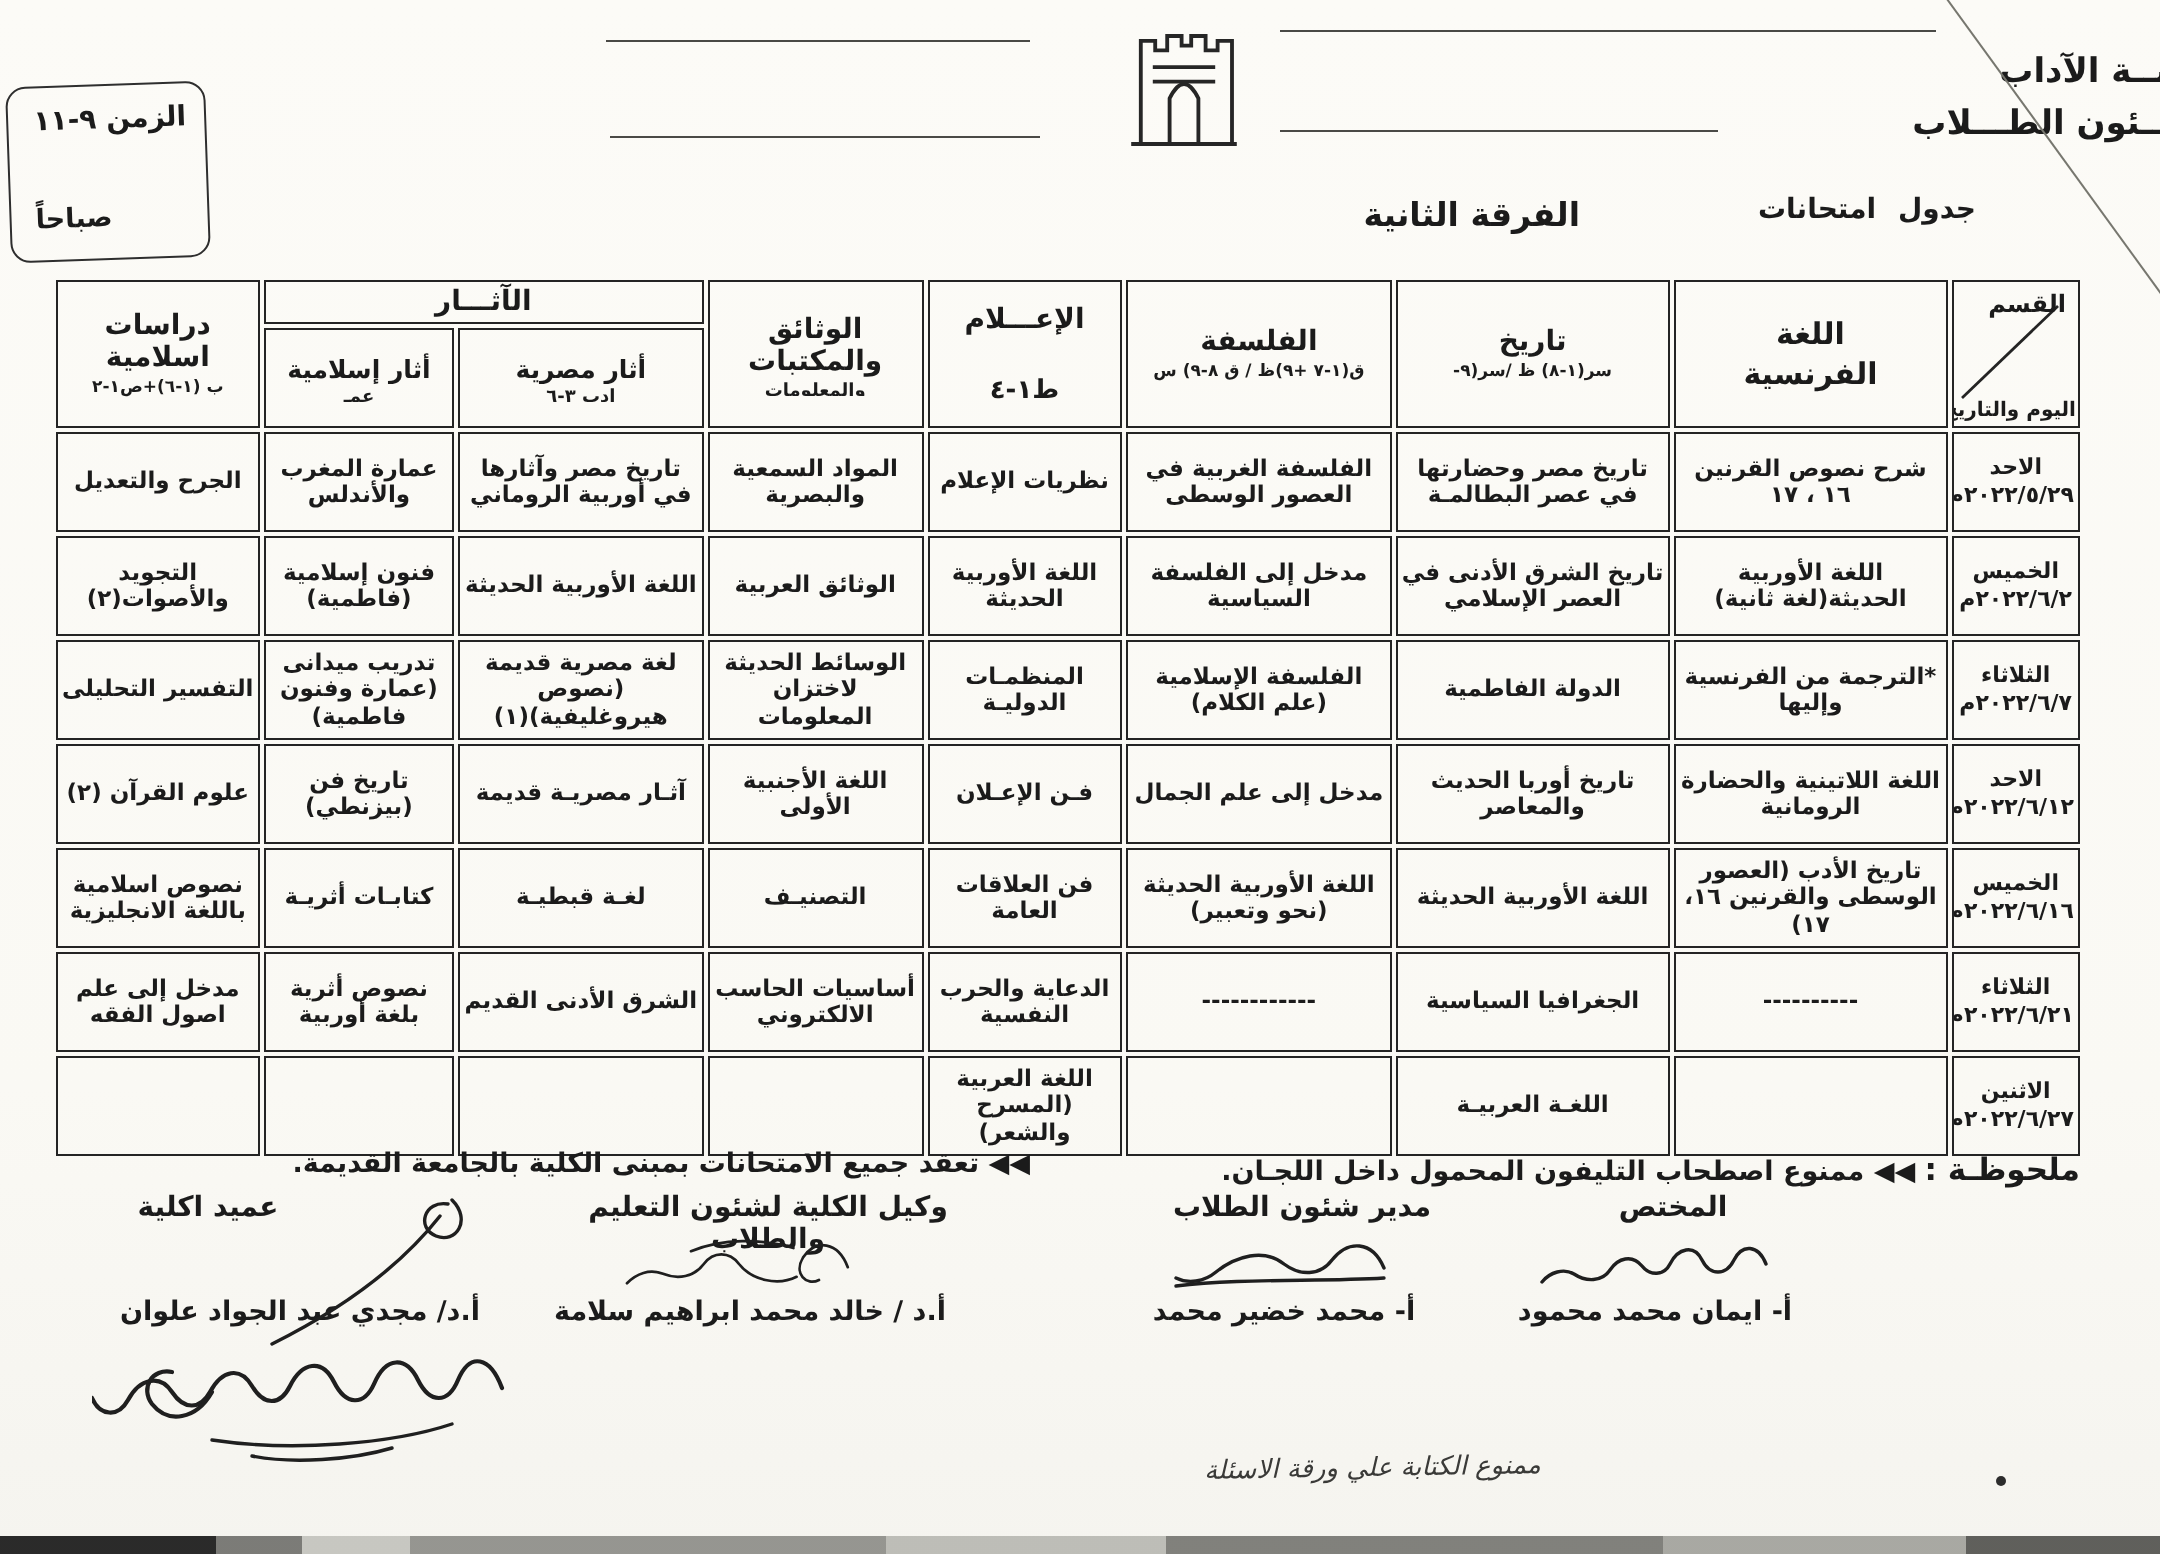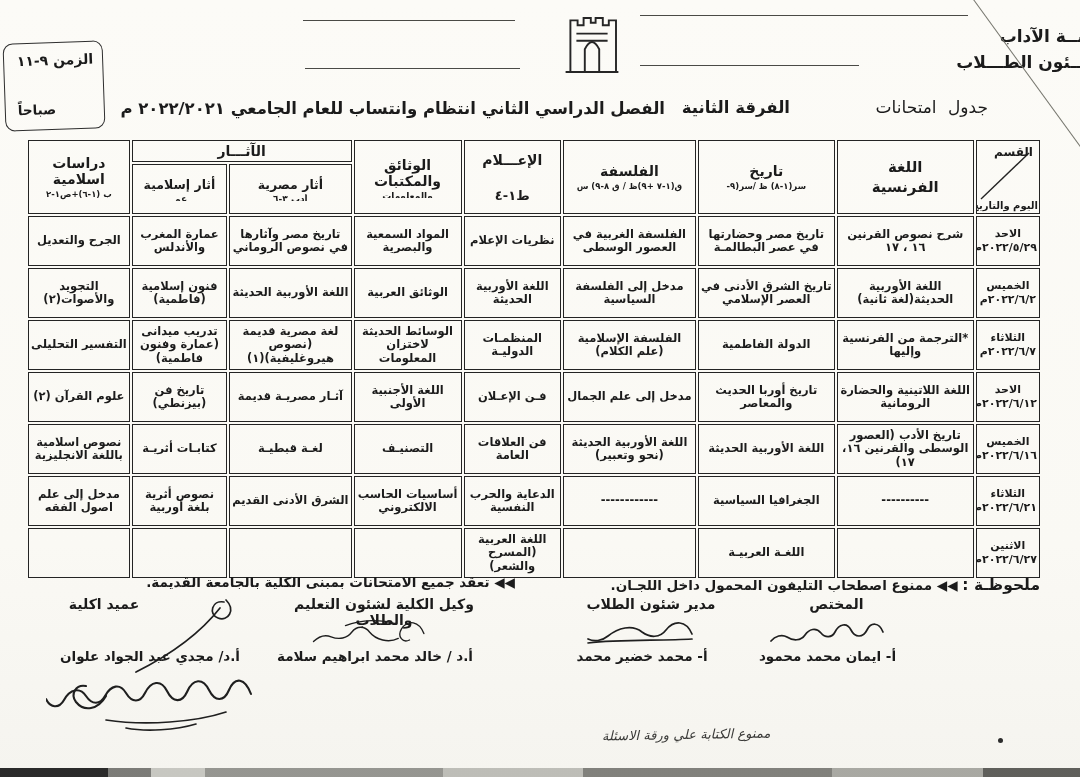--- a/index.html
+++ b/index.html
@@ -16,21 +16,21 @@
   .l1{left:303px;top:20px;width:212px;}
   .l2{left:305px;top:68px;width:215px;}
   .l3{left:640px;top:15px;width:328px;}
   .l4{left:640px;top:65px;width:219px;}
   .logo{position:absolute;left:556px;top:8px;}
   .lh-ar1{position:absolute;right:-4px;top:26px;font-size:17px;font-weight:700;white-space:nowrap;}
   .lh-ar2{position:absolute;right:-2px;top:52px;font-size:17px;font-weight:700;white-space:nowrap;}
   .fold{position:absolute;left:973px;top:-2px;width:195px;border-top:1.4px solid #77776f;
         transform:rotate(54deg);transform-origin:0 0;}
   
-  .t-label{position:absolute;right:92px;top:97px;font-size:17px;font-weight:400;word-spacing:6px;white-space:nowrap;}
+  .t-label{position:absolute;right:92px;top:97px;font-size:14px;font-weight:700;word-spacing:6px;white-space:nowrap;}
   .t-grade{position:absolute;right:290px;top:98px;font-size:16.5px;font-weight:700;white-space:nowrap;}
   .t-sem{position:absolute;right:415px;top:99px;font-size:16.5px;font-weight:700;white-space:nowrap;}
   
   table.grid{position:absolute;right:38px;top:138px;width:1016px;table-layout:fixed;
              border-collapse:separate;border-spacing:2px;}
   .grid th,.grid td{border:1.5px solid #242424;padding:0 2px;text-align:center;vertical-align:middle;
                     font-weight:700;overflow:hidden;}
   .grid thead tr.r2 th{height:48px;}
   .grid thead tr.r1 th.ghead{height:20px;font-size:14px;letter-spacing:2px;}
   .ht{font-size:14px;line-height:16px;}
@@ -87,21 +87,20 @@
     <path d="M17,21 h26 M17,27 h26"></path>
     <path d="M8,53 h44"></path>
   </svg>
 
   <div class="lh-ar1">بــة الآداب</div>
   <div class="lh-ar2">ــئون الطـــلاب</div>
   <div class="fold"></div>
 
   <div class="t-label">جدول امتحانات</div>
   <div class="t-grade">الفرقة الثانية</div>
-  <div class="t-sem">الفصل الدراسي الثاني انتظام وانتساب للعام الجامعي ٢٠٢٢/٢٠٢١ م</div>
 
   <table class="grid" dir="rtl">
     <colgroup>
       <col style="width:62px">
         <col style="width:132px">
         <col style="width:132px">
         <col style="width:128px">
       <col style="width:94px">
         <col style="width:104px">
         <col style="width:118px">
@@ -179,21 +178,21 @@
               <span>نظريات الإعلام</span>
             </div>
           </td>
           <td>
             <div class="cw">
               <span>المواد السمعية والبصرية</span>
             </div>
           </td>
           <td>
             <div class="cw">
-              <span>تاريخ مصر وآثارها في نصوص الروماني</span>
+              <span>تاريخ مصر وآثارها في أوربية الروماني</span>
             </div>
           </td>
           <td>
             <div class="cw">
               <span>عمارة المغرب والأندلس</span>
             </div>
           </td>
           <td>
             <div class="cw">
               <span>الجرح والتعديل</span>

